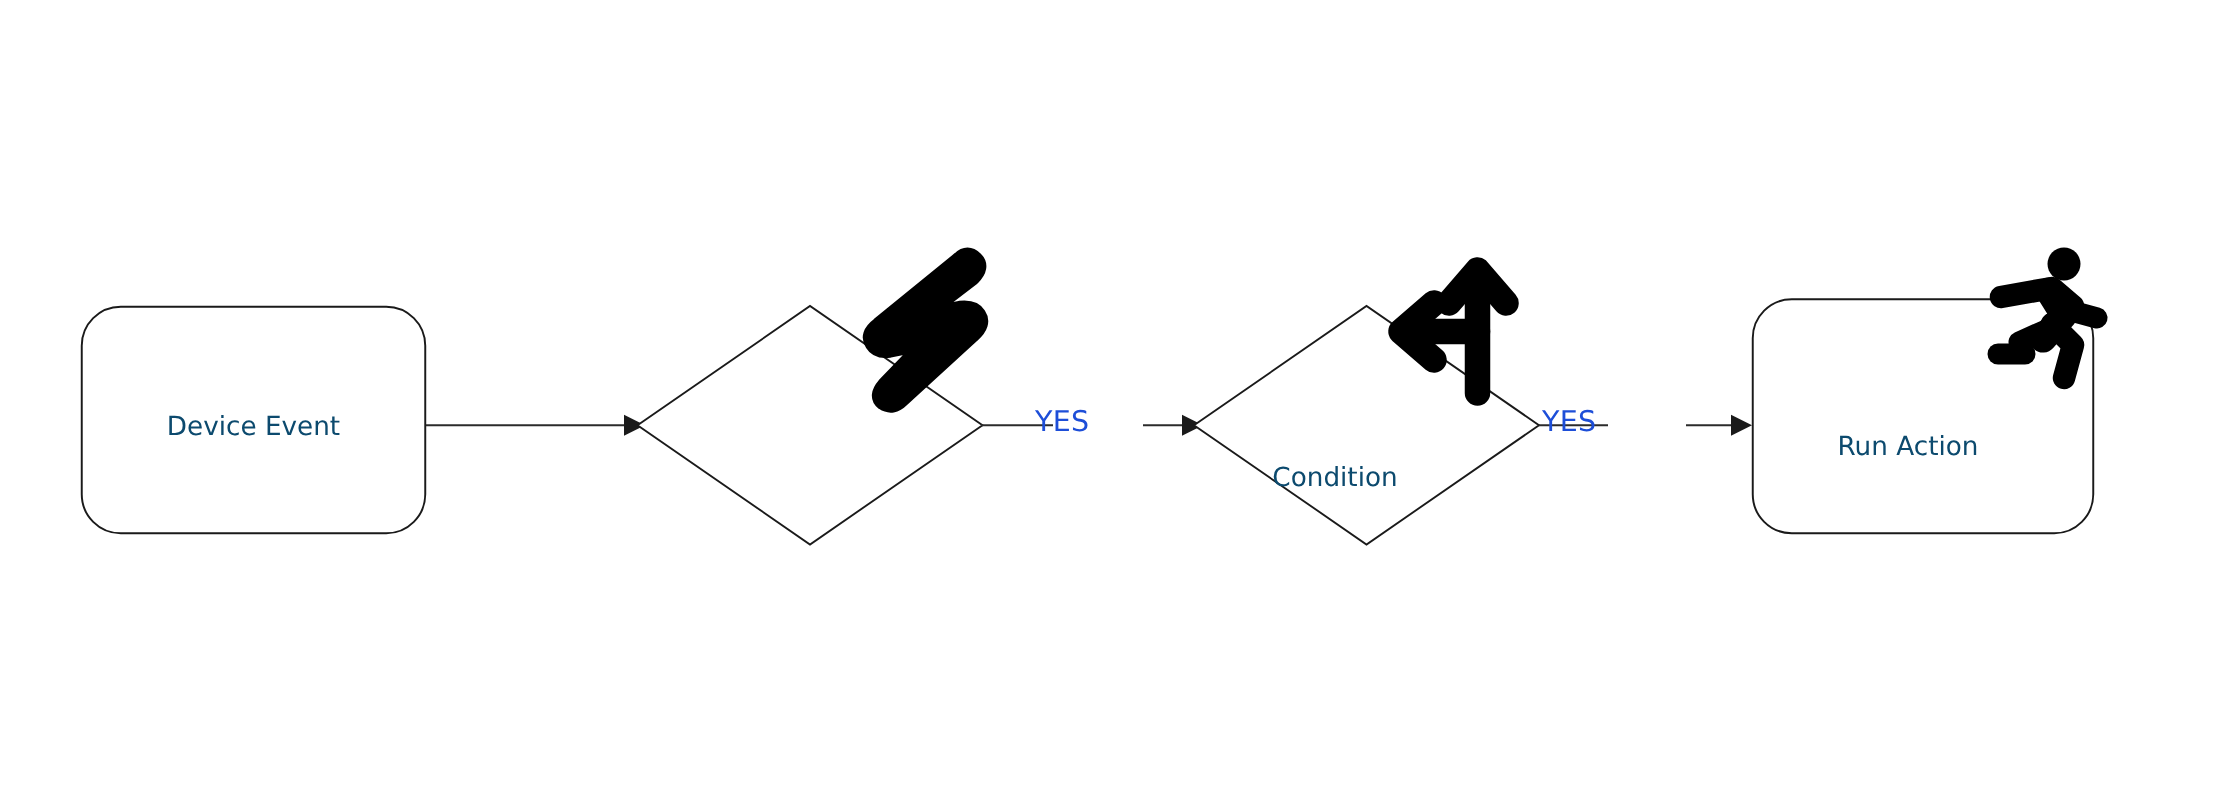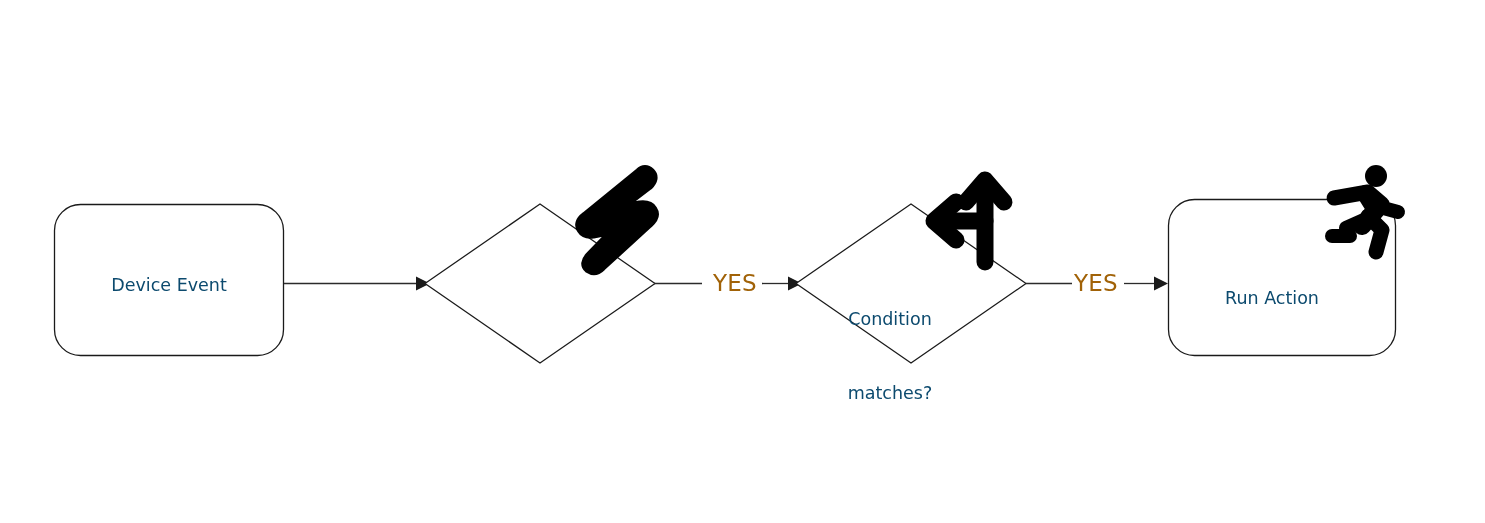--- a/index.html
+++ b/index.html
@@ -21,24 +21,24 @@
     position: absolute;
     color: #0c4a6e;
     font-size: 17.5px;
     line-height: 1.42;
     text-align: center;
     white-space: pre;
     user-select: none;
   }
   .edge-label {
     position: absolute;
-    color: #a16207;
-    font-size: 23px;
+    color: #1d4ed8;
+    font-size: 19px;
     line-height: 1;
-    text-align: center;
+    text-align: left;
     letter-spacing: 0.2px;
     white-space: nowrap;
     user-select: none;
   }
   .shape-svg, .icon-svg, .edge-svg {
     position: absolute;
     overflow: visible;
   }
 </style>
 </head>
@@ -71,21 +71,20 @@
   <svg class="edge-svg" style="left:762px; top:263px; width:42px; height:42px;">
     <line x1="0" y1="20.5" x2="26" y2="20.5" stroke="#2b2b2b" stroke-width="1.3"></line>
     <polygon points="26,13.5 40,20.5 26,27.5" fill="#1a1a1a"></polygon>
   </svg>
 
   <svg class="shape-svg" style="left:786px; top:194px; width:252px; height:177px;">
     <polygon points="10,89.5 125,10 240,89.5 125,169" fill="#ffffff" stroke="#1a1a1a" stroke-width="1.25" stroke-linejoin="miter"></polygon>
   </svg>
   <div class="node-label" style="left:775px; top:257px; width:230px;">
     <div>Condition</div>
-    <div>matches?</div>
   </div>
 
   <svg class="icon-svg" style="left:918px; top:166px; width:96px; height:102px;" viewBox="0 0 96 102">
 
     <path d="M 67 96 L 67 55 L 67 18" fill="none" stroke="#000000" stroke-width="17" stroke-linecap="round" stroke-linejoin="round"></path>
     <path d="M 48 36 L 67 14 L 86 36" fill="none" stroke="#000000" stroke-width="17" stroke-linecap="round" stroke-linejoin="round"></path>
 
     <path d="M 67 55 L 20 55" fill="none" stroke="#000000" stroke-width="17" stroke-linecap="round" stroke-linejoin="round"></path>
     <path d="M 38 36 L 16 55 L 38 74" fill="none" stroke="#000000" stroke-width="17" stroke-linecap="round" stroke-linejoin="round"></path>
   </svg>

